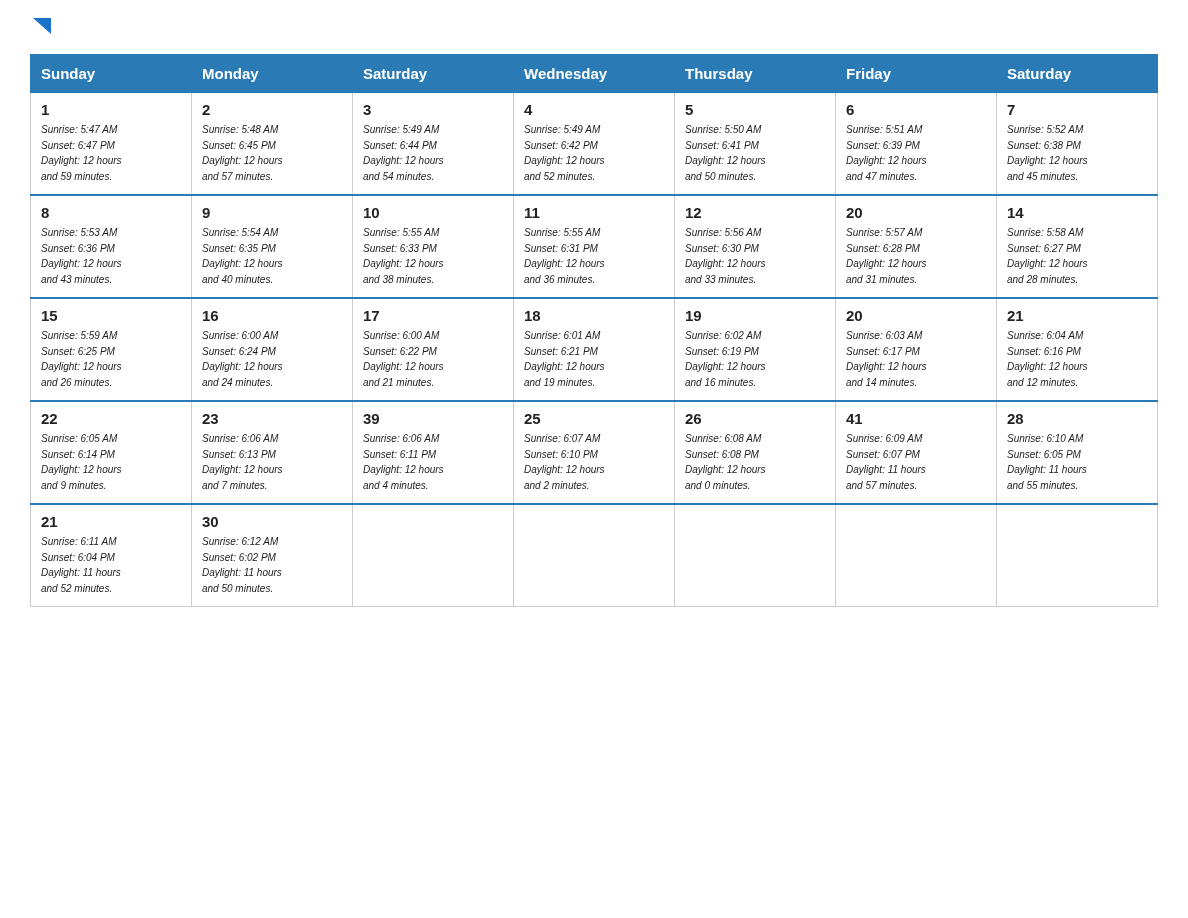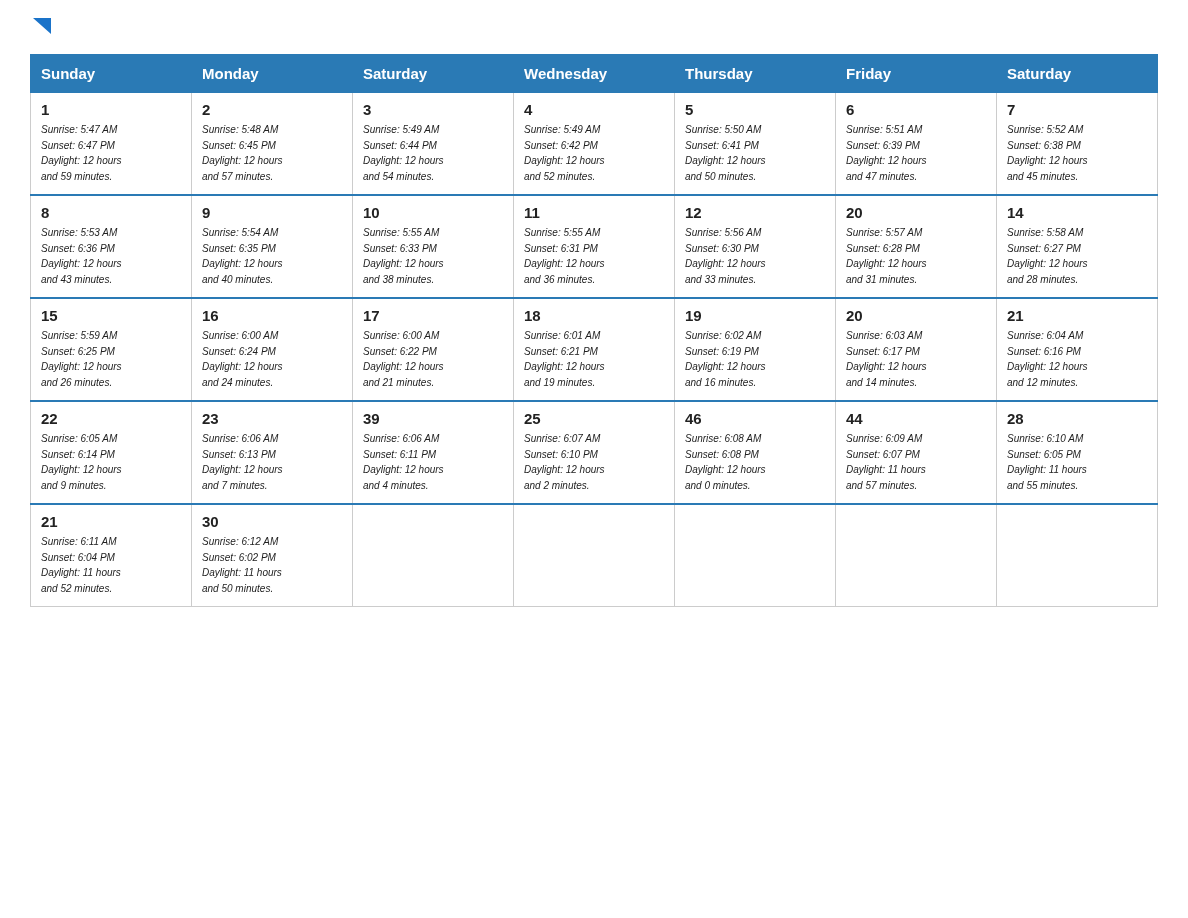--- a/index.html
+++ b/index.html
@@ -235,25 +235,25 @@
         </td>
         <td>
           <span class="day-num">39</span>
           <div class="day-info">Sunrise: 6:06 AM<br>Sunset: 6:11 PM<br>Daylight: 12 hours<br>and 4 minutes.</div>
         </td>
         <td>
           <span class="day-num">25</span>
           <div class="day-info">Sunrise: 6:07 AM<br>Sunset: 6:10 PM<br>Daylight: 12 hours<br>and 2 minutes.</div>
         </td>
         <td>
-          <span class="day-num">46</span>
+          <span class="day-num">26</span>
           <div class="day-info">Sunrise: 6:08 AM<br>Sunset: 6:08 PM<br>Daylight: 12 hours<br>and 0 minutes.</div>
         </td>
         <td>
-          <span class="day-num">44</span>
+          <span class="day-num">41</span>
           <div class="day-info">Sunrise: 6:09 AM<br>Sunset: 6:07 PM<br>Daylight: 11 hours<br>and 57 minutes.</div>
         </td>
         <td>
           <span class="day-num">28</span>
           <div class="day-info">Sunrise: 6:10 AM<br>Sunset: 6:05 PM<br>Daylight: 11 hours<br>and 55 minutes.</div>
         </td>
       </tr>
       <tr>
         <td>
           <span class="day-num">21</span>

